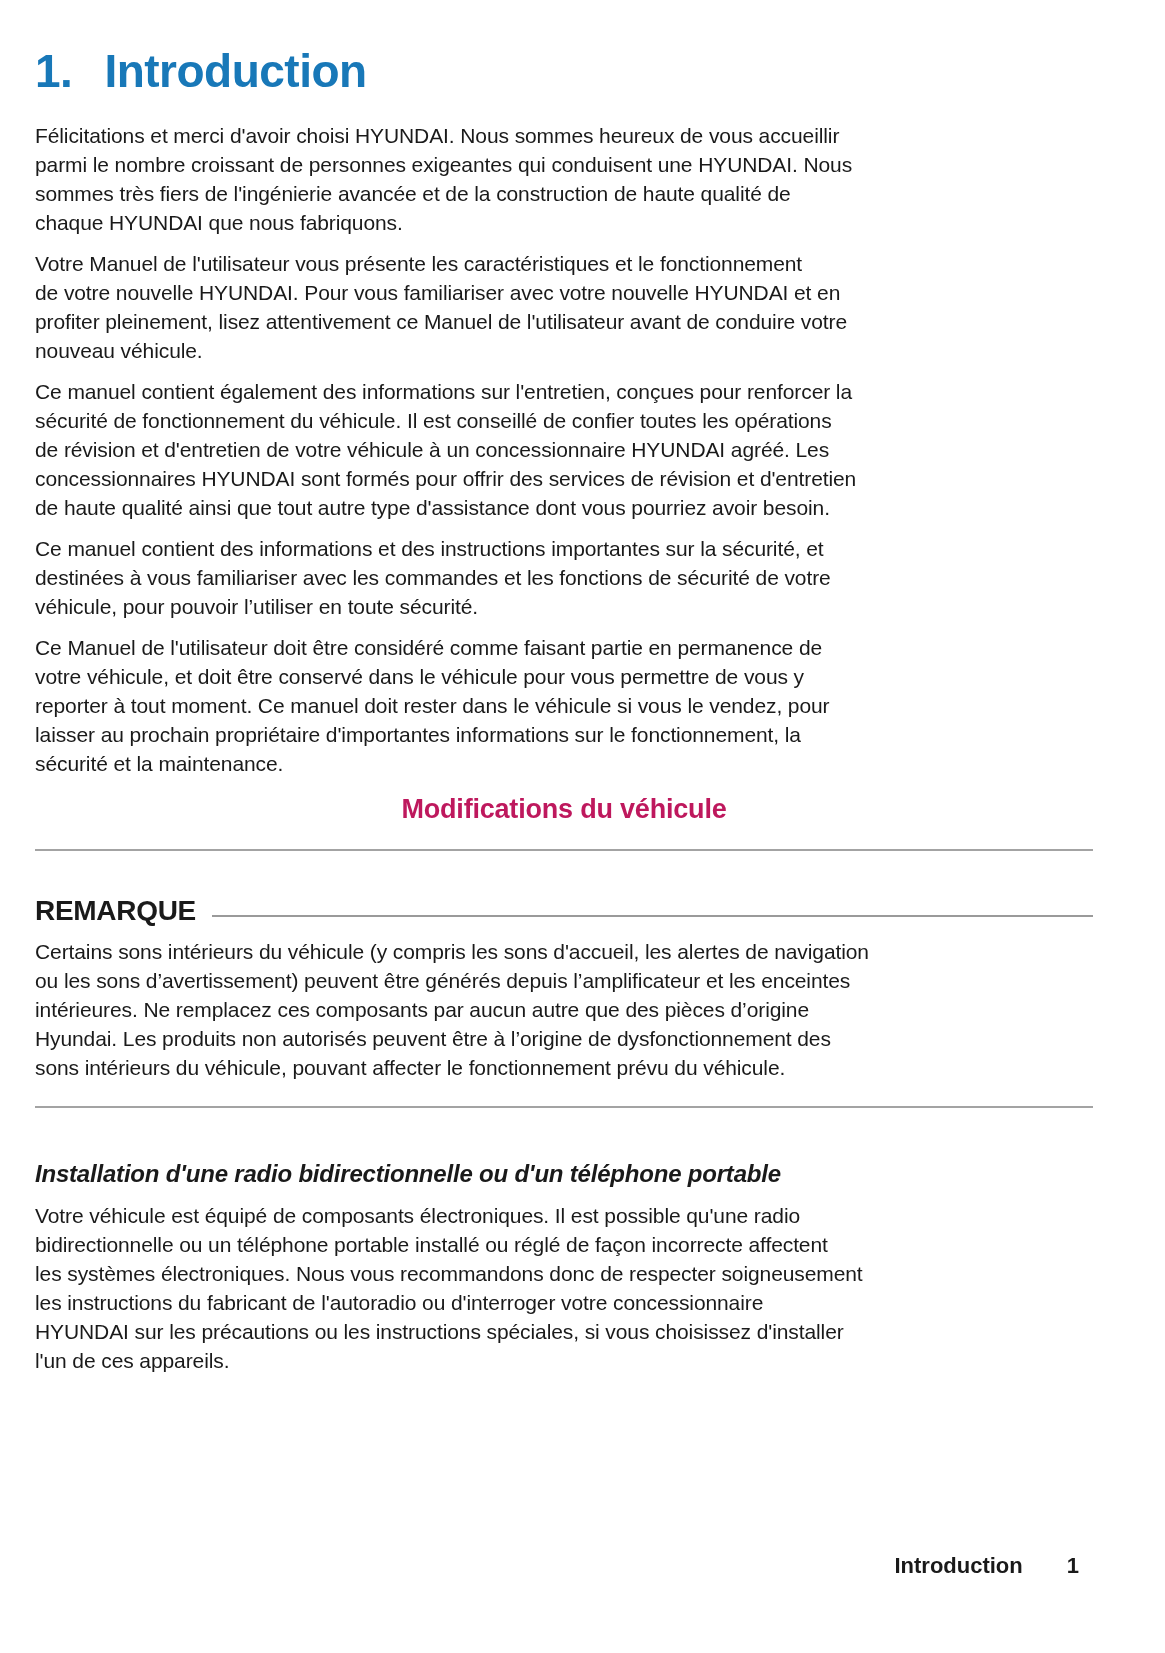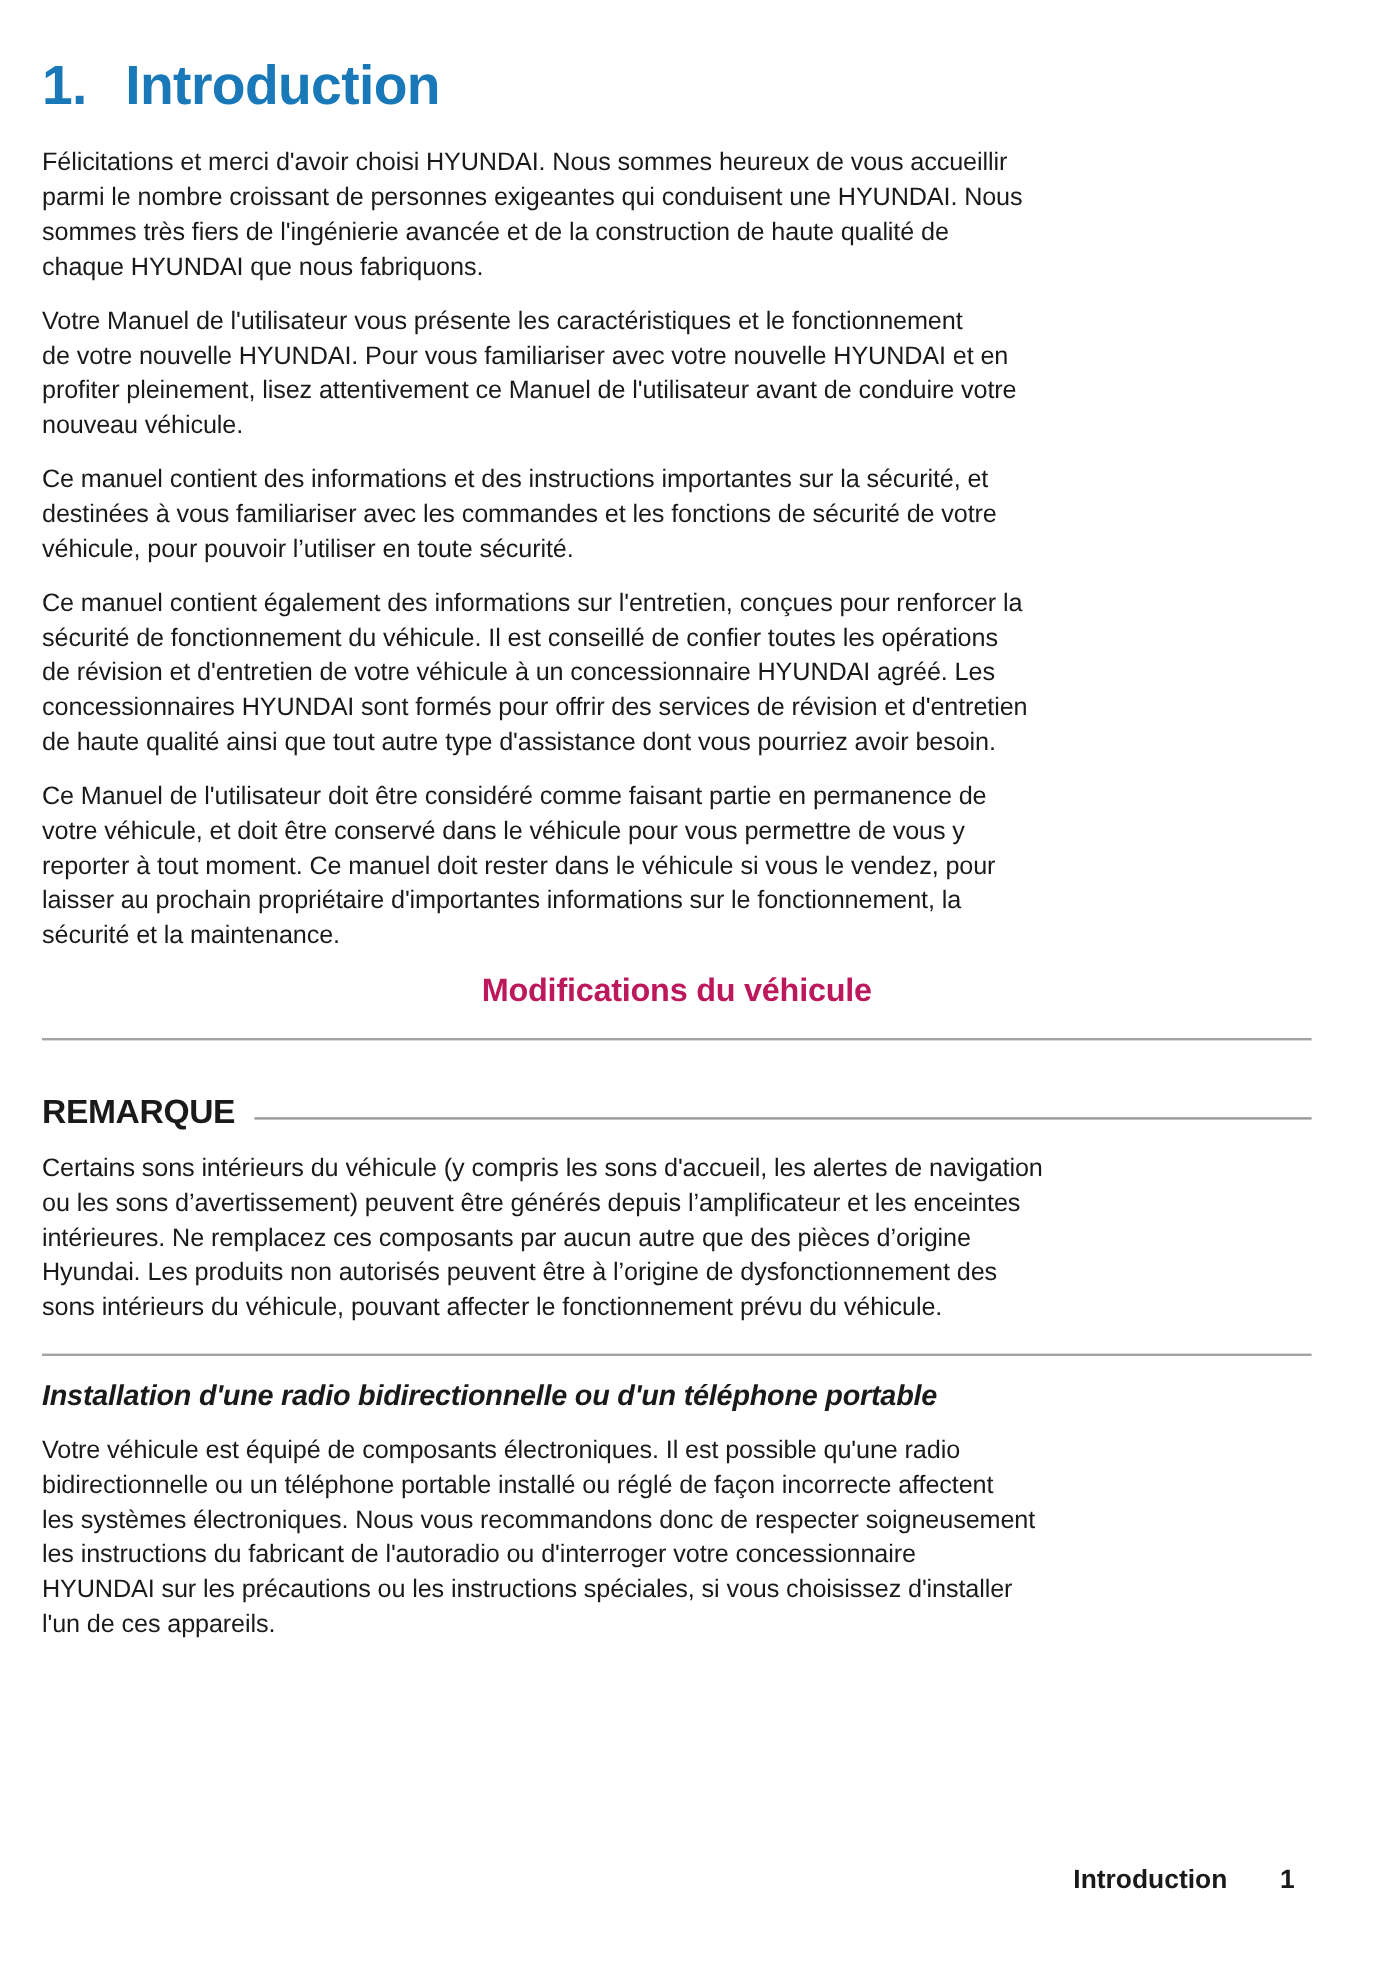--- a/index.html
+++ b/index.html
@@ -28,21 +28,21 @@
     line-height: 1.1;
     font-weight: 700;
     color: #1878b8;
     letter-spacing: -0.5px;
   }
   h1.page-title .chapter-number {
     display: inline-block;
     margin-right: 32px;
   }
   .para {
-    margin: 16px 0 12px 0;
+    margin: 0 0 12px 0;
     font-size: 21px;
     line-height: 29px;
     white-space: pre-line;
     letter-spacing: -0.1px;
   }
   .section-heading-center {
     margin: 16px 0 14px 0;
     text-align: center;
     font-size: 27px;
     font-weight: 700;
@@ -79,21 +79,21 @@
   .full-rule {
     border: none;
     height: 2px;
     background: #a3a3a3;
     margin: 24px 0 0 0;
   }
   .note-section {
     margin-top: 44px;
   }
   .sub-heading-italic {
-    margin: 20px 0 13px 0;
+    margin: 52px 0 13px 0;
     font-size: 24px;
     font-weight: 700;
     font-style: italic;
     letter-spacing: -0.2px;
   }
   .page-footer {
     position: absolute;
     right: 86px;
     bottom: 74px;
     display: flex;
@@ -112,28 +112,28 @@
   <h1 class="page-title"><span class="chapter-number">1.</span><span>Introduction</span></h1>
 
   <p class="para">Félicitations et merci d'avoir choisi HYUNDAI. Nous sommes heureux de vous accueillir
 parmi le nombre croissant de personnes exigeantes qui conduisent une HYUNDAI. Nous
 sommes très fiers de l'ingénierie avancée et de la construction de haute qualité de
 chaque HYUNDAI que nous fabriquons.</p>
   <p class="para">Votre Manuel de l'utilisateur vous présente les caractéristiques et le fonctionnement
 de votre nouvelle HYUNDAI. Pour vous familiariser avec votre nouvelle HYUNDAI et en
 profiter pleinement, lisez attentivement ce Manuel de l'utilisateur avant de conduire votre
 nouveau véhicule.</p>
-  <p class="para">Ce manuel contient des informations et des instructions importantes sur la sécurité, et
-destinées à vous familiariser avec les commandes et les fonctions de sécurité de votre
-véhicule, pour pouvoir l’utiliser en toute sécurité.</p>
   <p class="para">Ce manuel contient également des informations sur l'entretien, conçues pour renforcer la
 sécurité de fonctionnement du véhicule. Il est conseillé de confier toutes les opérations
 de révision et d'entretien de votre véhicule à un concessionnaire HYUNDAI agréé. Les
 concessionnaires HYUNDAI sont formés pour offrir des services de révision et d'entretien
 de haute qualité ainsi que tout autre type d'assistance dont vous pourriez avoir besoin.</p>
+  <p class="para">Ce manuel contient des informations et des instructions importantes sur la sécurité, et
+destinées à vous familiariser avec les commandes et les fonctions de sécurité de votre
+véhicule, pour pouvoir l’utiliser en toute sécurité.</p>
   <p class="para">Ce Manuel de l'utilisateur doit être considéré comme faisant partie en permanence de
 votre véhicule, et doit être conservé dans le véhicule pour vous permettre de vous y
 reporter à tout moment. Ce manuel doit rester dans le véhicule si vous le vendez, pour
 laisser au prochain propriétaire d'importantes informations sur le fonctionnement, la
 sécurité et la maintenance.</p>
 
   <h2 class="section-heading-center">Modifications du véhicule</h2>
 
   <div class="warning-block">
     <hr class="full-rule">

